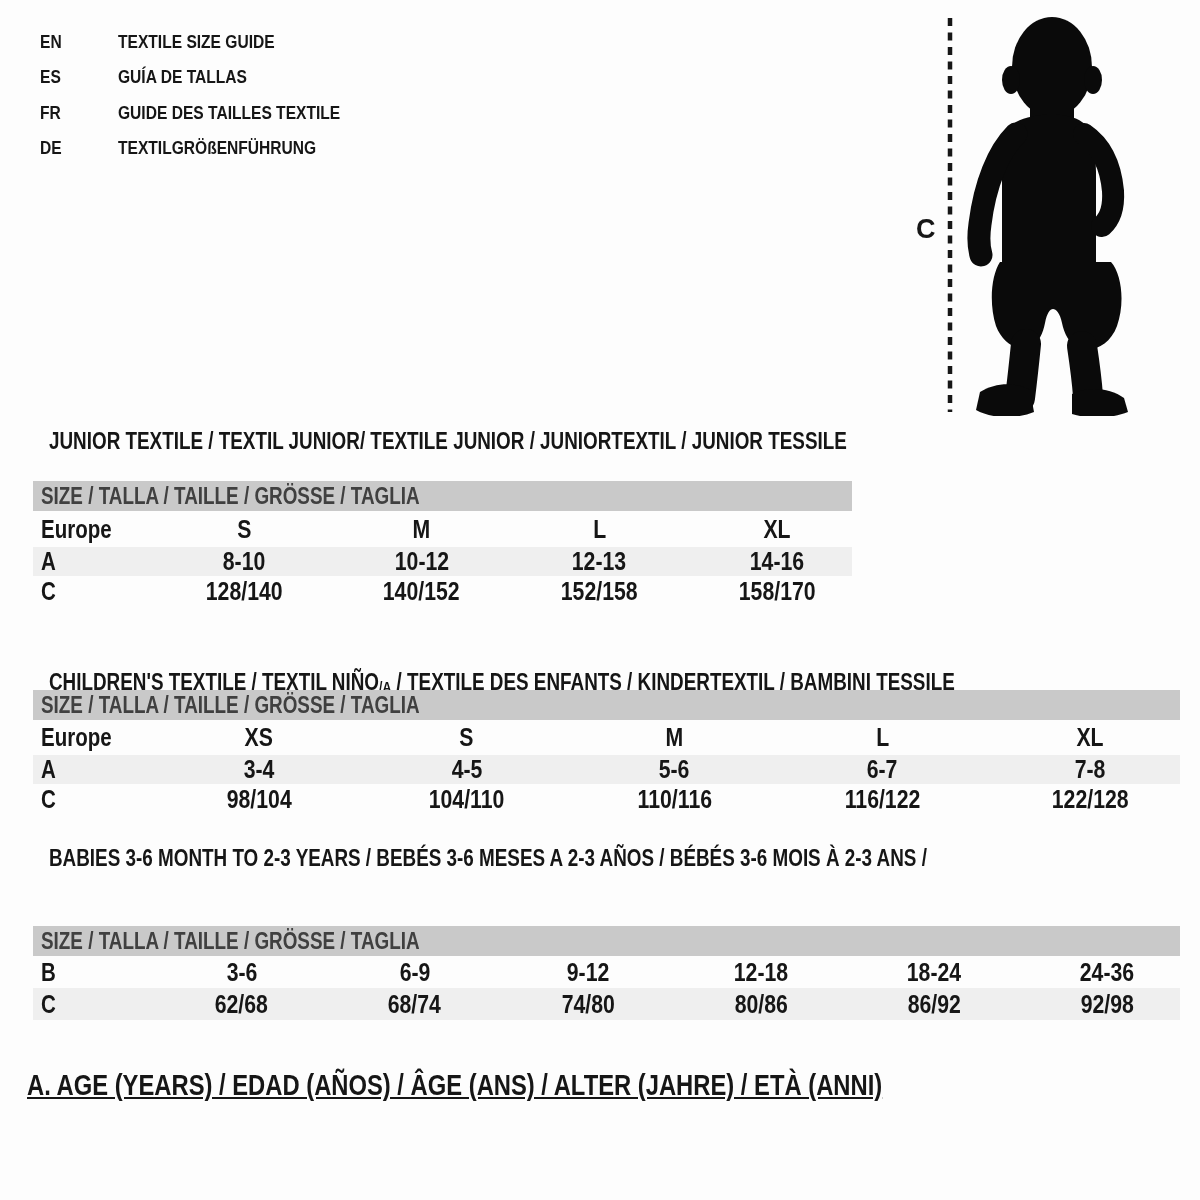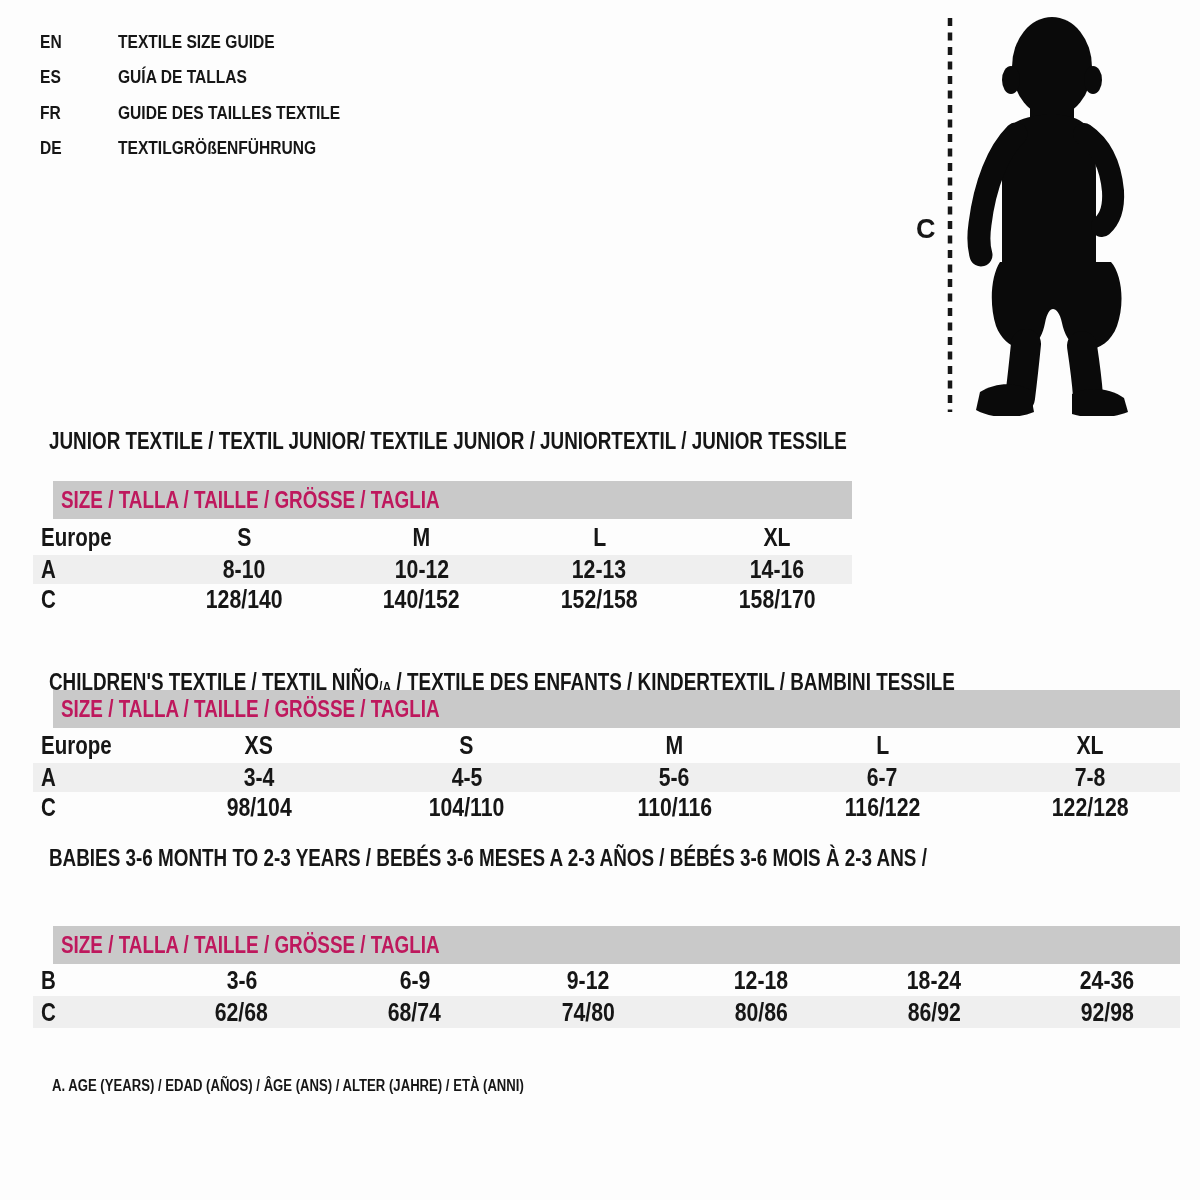--- a/index.html
+++ b/index.html
@@ -25,30 +25,30 @@
   
   .figure-svg{position:absolute;left:900px;top:10px;}
   .figure-c{position:absolute;left:916px;top:214px;font-size:27px;}
 
   
   .sec-title{position:absolute;left:40px;font-size:23px;line-height:26px;margin-left:9px;}
   .t-sub{font-size:15px;vertical-align:-2px;}
 
   
   .table{position:absolute;left:33px;}
-  .size-bar{height:38px;background:#c9c9c9;color:#be185d;font-size:23px;
-            display:flex;align-items:center;padding-left:8px;box-sizing:border-box;margin-left:20px;}
+  .size-bar{height:30px;background:#c9c9c9;color:#404040;font-size:23px;
+            display:flex;align-items:center;padding-left:8px;box-sizing:border-box;}
   .trow{display:flex;align-items:center;font-size:25px;gap:28px;}
   .trow.shaded{background:#efefef;}
   .tlabel{width:108px;padding-left:8px;box-sizing:border-box;}
   .tcell{flex:1;text-align:center;}
   .h36{height:36px}.h35{height:35px}.h29{height:29px}.h31{height:31px}.h32{height:32px}
 
   
-  .legend{position:absolute;left:52px;top:1071px;font-size:16px;}
+  .legend{position:absolute;left:27px;top:1071px;font-size:29px;text-decoration:underline;}
   .legend-line{display:flex;align-items:center;height:29.5px;}
 </style>
 </head>
 <body>
 
 <div class="canvas">
 
   <div class="lang-block">
     <div class="lang-row">
       <span class="lang-code"><span class="cx">EN</span></span>

